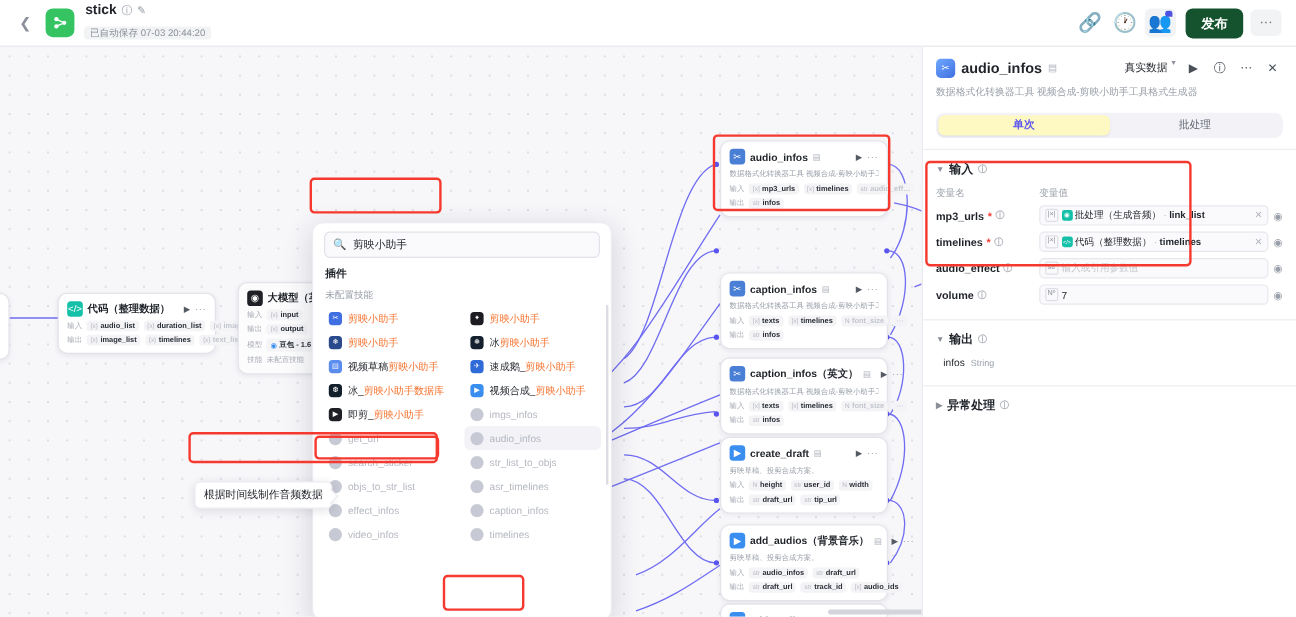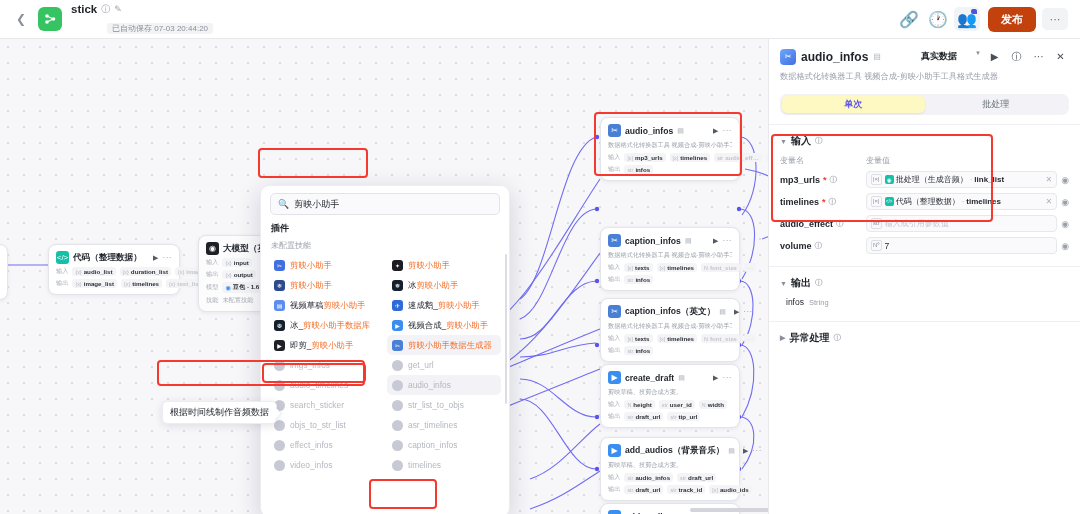--- a/index.html
+++ b/index.html
@@ -23,21 +23,21 @@
   .proj-title{ font-size:11.5px; font-weight:bold; color:#1f2329; }
   .mini-ic{ color:#9aa0aa; font-size:9px; line-height:1; }
   .save-pill{ margin-left:8px; background:#f2f3f5; border-radius:3px; padding:1px 5px;
     font-size:8px; color:#8a8f99; white-space:nowrap; }
   .spacer{ flex:1; }
   .tb-ic{ width:26px; height:24px; border-radius:5px; display:flex; align-items:center;
     justify-content:center; color:#646a73; margin-left:3px; cursor:pointer; position:relative;}
   .tb-ic.filled{ background:#f2f3f5; }
   .badge-dot{ position:absolute; top:2px; right:3px; width:6px; height:5px;
      background:#4b53e0; border-radius:2px 2px 0 2px; }
-  .publish-btn{ margin-left:8px; background:#c2410c; color:#fff; font-size:11px;
+  .publish-btn{ margin-left:8px; background:#14532d; color:#fff; font-size:11px;
     font-weight:bold; border-radius:6px; padding:5px 13px; cursor:pointer; }
   .more-btn{ margin-left:6px; width:26px; height:22px; border-radius:5px; background:#f2f3f5;
     display:flex;align-items:center;justify-content:center;color:#646a73;font-size:11px; cursor:pointer;}
 
   
   .canvas{
     position:absolute; left:0; top:39px; width:1080px; height:475px;
     background-color:#f7f7fa;
     background-image:radial-gradient(#dcdce4 1px, transparent 1px);
     background-size:16px 16px;
@@ -122,21 +122,21 @@
     background:#fff; border-left:1px solid #e8e8ed; z-index:35;
     display:flex; flex-direction:column;
   }
   .rp-head{ padding:9px 11px 3px 11px; }
   .rp-title-row{ display:flex; align-items:center; gap:5px; }
   .rp-ico{ width:16px; height:16px; border-radius:4px; flex:none;
      background:linear-gradient(140deg,#6fa8ff,#3f6fe0);
      display:flex; align-items:center; justify-content:center; color:#fff; font-size:8px;}
   .rp-name{ font-size:12px; font-weight:bold; color:#1f2329; }
   .rp-sq{ font-size:8px; color:#b0b4bd; }
-  .rp-dd{ font-size:9px; color:#1f2329; display:flex; align-items:flex-start; gap:18px; cursor:pointer;font-weight:bold;}
+  .rp-dd{ font-size:9px; color:#1f2329; display:flex; align-items:flex-start; gap:2px; cursor:pointer;}
   .rp-ic{ width:17px; height:17px; display:flex; align-items:center; justify-content:center;
      color:#4a5058; font-size:10px; cursor:pointer; }
   .rp-desc{ font-size:8.2px; color:#9aa0aa; margin-top:6px; }
   .rp-tabs{ margin:9px 11px 0 11px; background:#f2f2f7; border-radius:7px; padding:2px;
      display:flex; height:21px; }
   .rp-tab{ flex:1; display:flex; align-items:center; justify-content:center;
      font-size:9px; border-radius:5px; color:#646a73; cursor:pointer; }
   .rp-tab.active{ background:#fef9c3; color:#5a55f0; font-weight:bold;
      box-shadow:0 1px 2px rgba(30,30,60,.08); }
   .rp-divider{ height:1px; background:#eeeef3; margin-top:9px; }
@@ -182,21 +182,21 @@
         <circle cx="10.5" cy="7" r="1.8" fill="#fff"></circle>
         <path d="M5 4.6 L9.2 6.5 M5 9.4 L9.2 7.6" stroke="#fff" stroke-width="1.1"></path>
       </svg>
   </div>
   <div>
     <div class="title-wrap">
       <span class="proj-title">stick</span>
       <span class="mini-ic">ⓘ</span>
       <span class="mini-ic">✎</span>
     </div>
-    <div style="margin-top:2px;margin-left:37px;"><span class="save-pill">已自动保存 07-03 20:44:20</span></div>
+    <div style="margin-top:2px;"><span class="save-pill">已自动保存 07-03 20:44:20</span></div>
   </div>
   <div class="spacer"></div>
   <div class="tb-ic">🔗</div>
   <div class="tb-ic">🕐</div>
   <div class="tb-ic filled">👥<span class="badge-dot"></span></div>
   <div class="publish-btn">发布</div>
   <div class="more-btn">···</div>
 </div>
 
 <div class="canvas">
@@ -559,36 +559,28 @@
             <span class="dd-tx"><span>冰_</span><span class="hl">剪映小助手数据库</span></span>
           </div>
         <div class="dd-item">
             <span class="dd-ic" style="background:#3a8ef0;">▶</span>
             <span class="dd-tx"><span>视频合成_</span><span class="hl">剪映小助手</span></span>
           </div>
         <div class="dd-item">
             <span class="dd-ic" style="background:#1f1f26;">▶</span>
             <span class="dd-tx"><span>即剪_</span><span class="hl">剪映小助手</span></span>
           </div>
-        <div class="dd-item sel">
-            <span class="dd-ic" style="background:#4a7fd6;">✂</span>
-            <span class="dd-tx orange">剪映小助手数据生成器</span>
-          </div>
 
         <div class="dd-item">
             <span class="dd-ic globe"></span>
             <span class="dd-tx grey">imgs_infos</span>
           </div>
         <div class="dd-item">
             <span class="dd-ic globe"></span>
             <span class="dd-tx grey">get_url</span>
-          </div>
-        <div class="dd-item">
-            <span class="dd-ic globe"></span>
-            <span class="dd-tx grey">audio_timelines</span>
           </div>
         <div class="dd-item sel">
             <span class="dd-ic globe"></span>
             <span class="dd-tx grey">audio_infos</span>
           </div>
         <div class="dd-item">
             <span class="dd-ic globe"></span>
             <span class="dd-tx grey">search_sticker</span>
           </div>
         <div class="dd-item">

